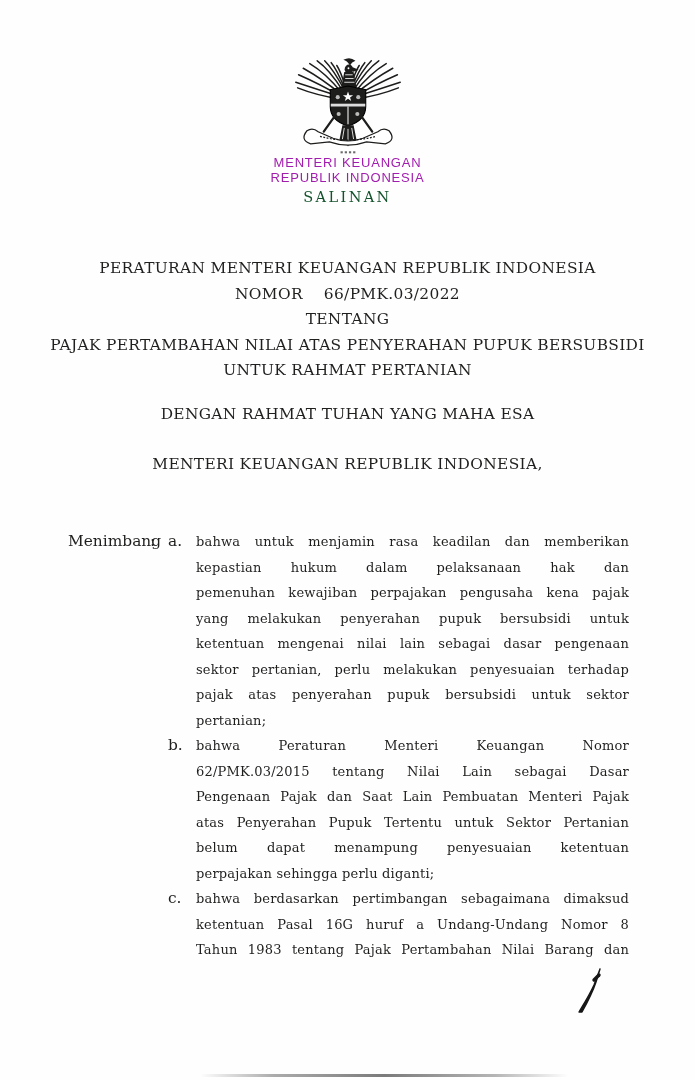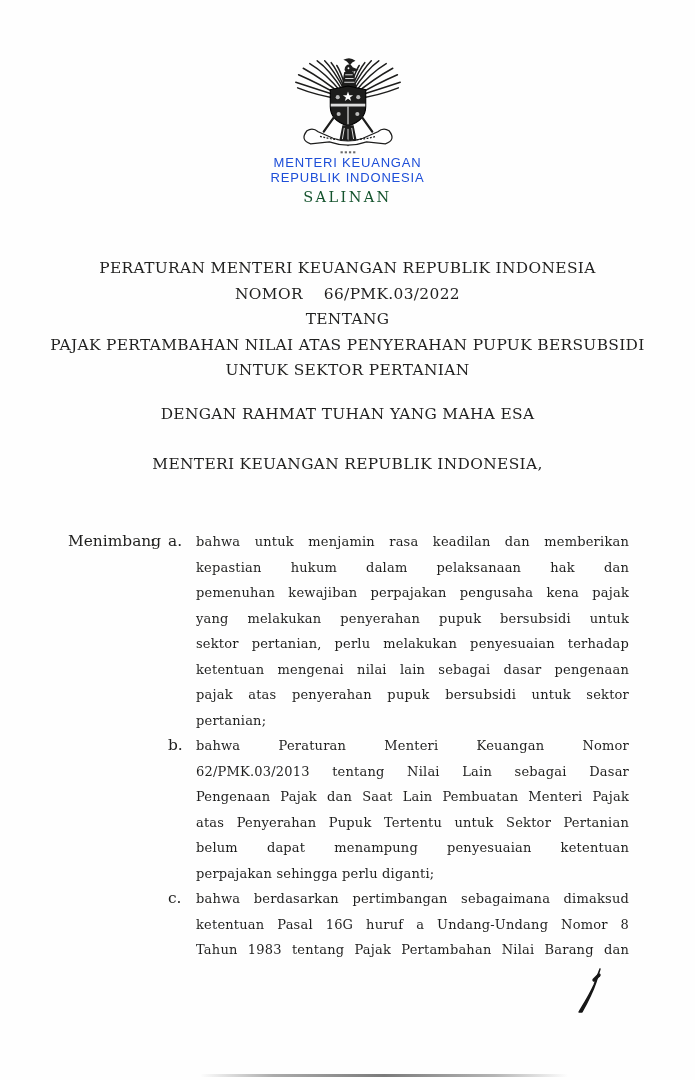--- a/index.html
+++ b/index.html
@@ -12,21 +12,21 @@
     overflow:hidden;
   }
   .page{position:absolute;inset:0;background:#fefefe;}
 
   
   .letterhead{position:absolute;top:58px;left:0;width:100%;text-align:center;}
   .emblem-wrap{display:block;margin:0 auto;width:112px;height:97px;}
   .ministry-line{
     font-family:"Liberation Sans","DejaVu Sans",sans-serif;
     font-size:13px;line-height:15px;letter-spacing:.8px;
-    color:#1d4ed8;font-weight:500;
+    color:#a21caf;font-weight:500;
   }
   .copy-stamp{
     margin-top:4px;
     font-size:14.5px;font-weight:normal;letter-spacing:2.4px;
     color:#14532d;
   }
 
   
   .title-block{position:absolute;top:256px;left:30px;right:30px;text-align:center;}
   .title-line{font-size:15.4px;line-height:25.5px;letter-spacing:.35px;white-space:pre;}
@@ -129,50 +129,50 @@
     <div class="ministry-line">MENTERI KEUANGAN</div>
     <div class="ministry-line">REPUBLIK INDONESIA</div>
     <div class="copy-stamp">SALINAN</div>
   </div>
 
   <div class="title-block">
     <div class="title-line">PERATURAN MENTERI KEUANGAN REPUBLIK INDONESIA</div>
     <div class="title-line">NOMOR&nbsp;&nbsp;&nbsp;&nbsp;66/PMK.03/2022</div>
     <div class="title-line">TENTANG</div>
     <div class="title-line">PAJAK PERTAMBAHAN NILAI ATAS PENYERAHAN PUPUK BERSUBSIDI</div>
-    <div class="title-line">UNTUK SEKTOR PERTANIAN</div>
+    <div class="title-line">UNTUK RAHMAT PERTANIAN</div>
   </div>
 
   <div class="invocation">DENGAN RAHMAT TUHAN YANG MAHA ESA</div>
   <div class="authority">MENTERI KEUANGAN REPUBLIK INDONESIA,</div>
 
   <div class="considering">
     <div class="c-label">Menimbang</div>
     <div class="c-colon">:</div>
     <div class="c-items">
 
       <div class="c-item">
         <div class="c-marker">a.</div>
         <div class="c-lines">
           <div class="ln j">bahwa untuk menjamin rasa keadilan dan memberikan</div>
           <div class="ln j">kepastian hukum dalam pelaksanaan hak dan</div>
           <div class="ln j">pemenuhan kewajiban perpajakan pengusaha kena pajak</div>
           <div class="ln j">yang melakukan penyerahan pupuk bersubsidi untuk</div>
+          <div class="ln j">ketentuan mengenai nilai lain sebagai dasar pengenaan</div>
           <div class="ln j">sektor pertanian, perlu melakukan penyesuaian terhadap</div>
-          <div class="ln j">ketentuan mengenai nilai lain sebagai dasar pengenaan</div>
           <div class="ln j">pajak atas penyerahan pupuk bersubsidi untuk sektor</div>
           <div class="ln">pertanian;</div>
         </div>
       </div>
 
       <div class="c-item">
         <div class="c-marker">b.</div>
         <div class="c-lines">
           <div class="ln j">bahwa Peraturan Menteri Keuangan Nomor</div>
-          <div class="ln j">62/PMK.03/2013 tentang Nilai Lain sebagai Dasar</div>
+          <div class="ln j">62/PMK.03/2015 tentang Nilai Lain sebagai Dasar</div>
           <div class="ln j">Pengenaan Pajak dan Saat Lain Pembuatan Menteri Pajak</div>
           <div class="ln j">atas Penyerahan Pupuk Tertentu untuk Sektor Pertanian</div>
           <div class="ln j">belum dapat menampung penyesuaian ketentuan</div>
           <div class="ln">perpajakan sehingga perlu diganti;</div>
         </div>
       </div>
 
       <div class="c-item">
         <div class="c-marker">c.</div>
         <div class="c-lines">

